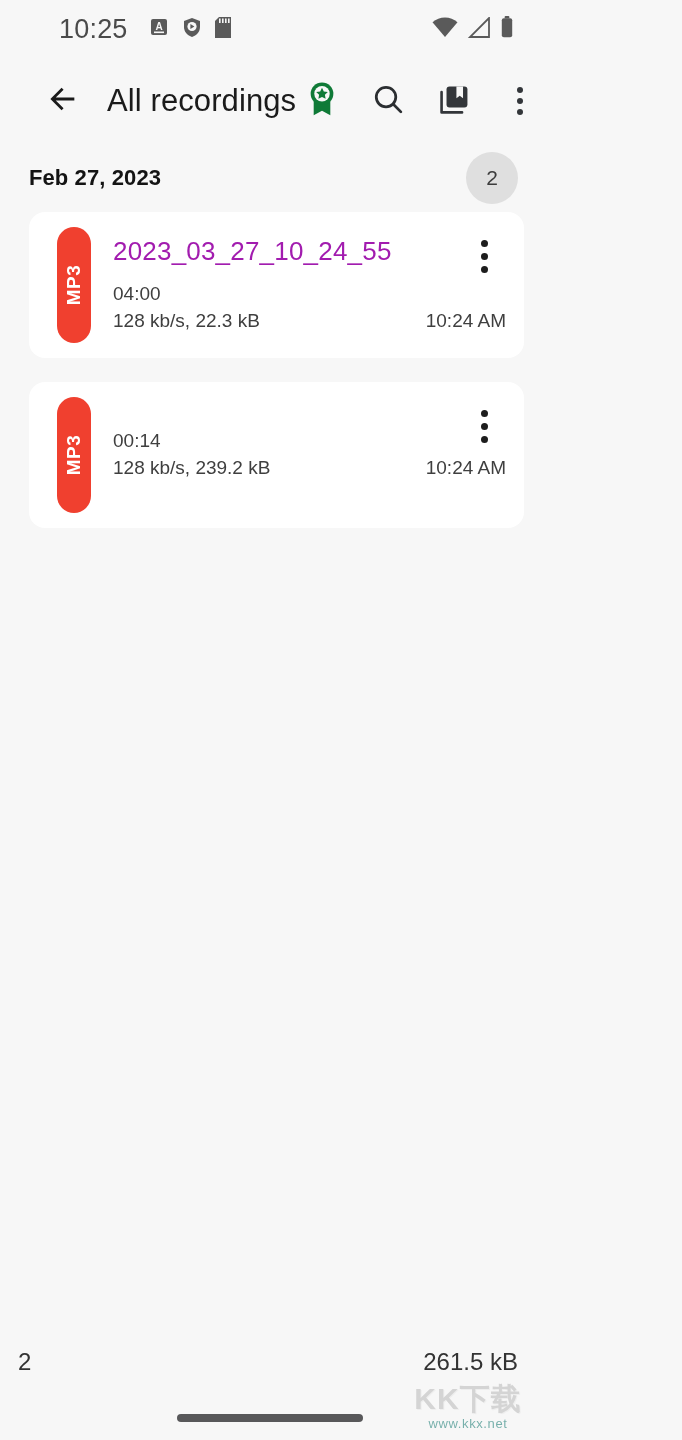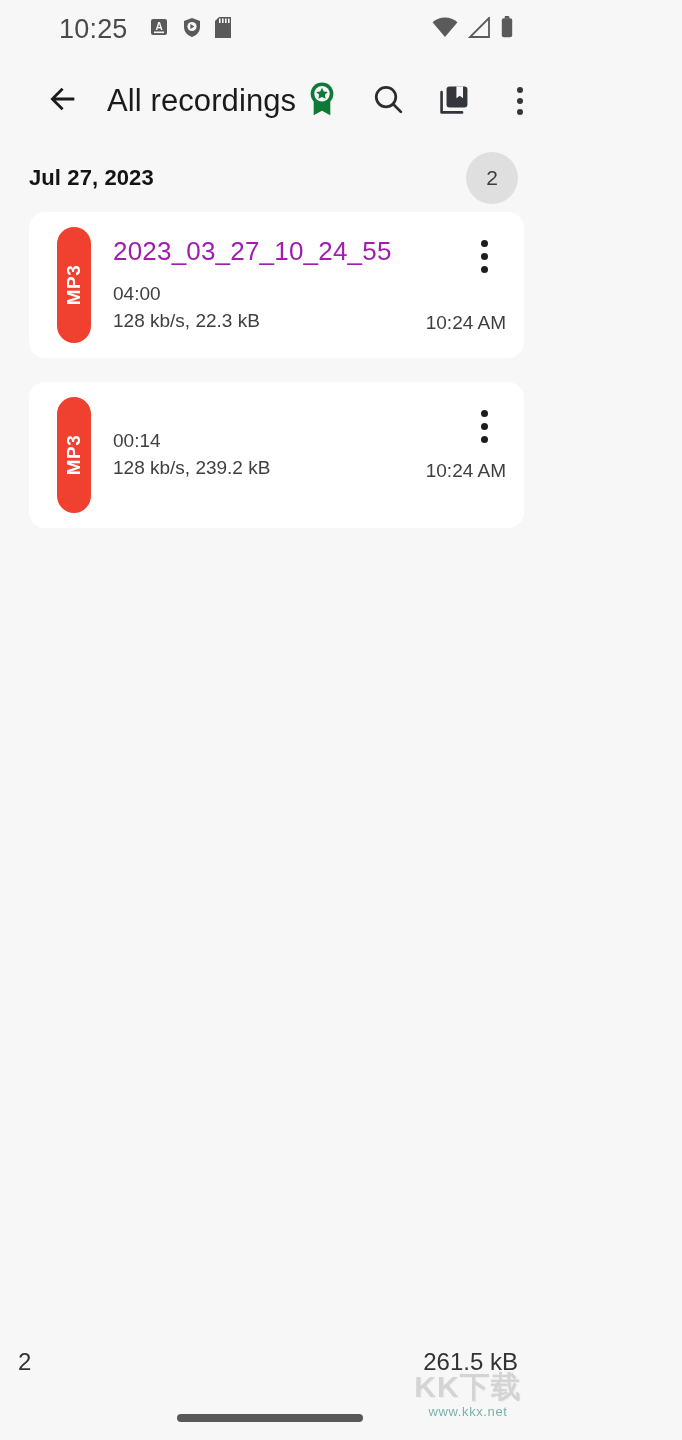--- a/index.html
+++ b/index.html
@@ -96,40 +96,40 @@
     padding-left:22px;
     height:116px;
     display:flex; flex-direction:column; justify-content:center;
   }
   .card-title {
     font-size:26px; color:#a21caf; font-weight:400;
     letter-spacing:.2px; white-space:nowrap; overflow:hidden;
     margin-bottom:14px;
   }
   .card-duration { font-size:19px; color:#3f3f3f; line-height:1.42; }
-  .card-metaline { display:flex; align-items:flex-end; }
+  .card-metaline { display:flex; align-items:center; }
   .card-meta { font-size:19px; color:#3f3f3f; line-height:1.42; }
   .card-time { margin-left:auto; font-size:19px; color:#3f3f3f; }
   .card-menu {
     position:absolute; top:26px; right:22px;
     width:36px; height:36px;
     display:flex; align-items:center; justify-content:center;
   }
   .card-menu i { width:7px; height:7px; border-radius:50%; background:#1d1d1d; display:block; }
   .card-menu-inner { display:flex; flex-direction:column; gap:6px; align-items:center; }
   .bottom-summary {
     position:absolute; left:0; right:0; bottom:64px;
     display:flex; align-items:center;
     padding:0 22px 0 18px;
   }
   .summary-count { font-size:24px; color:#333333; }
   .summary-size { margin-left:auto; font-size:24px; color:#333333; }
 
   .watermark {
-    position:absolute; right:8px; bottom:21px;
+    position:absolute; right:8px; bottom:9px;
     width:128px; text-align:center;
     opacity:.55;
     pointer-events:none;
   }
   .wm-logo {
     font-size:30px; font-weight:700; color:#b9b9b9;
     letter-spacing:1px; line-height:1.05;
     text-shadow:1px 1px 0 #e8e8e8;
   }
   .wm-url { font-size:13px; color:#0f766e; letter-spacing:.6px; margin-top:2px; }
@@ -244,21 +244,21 @@
           <i></i>
             <i></i>
             <i></i>
         </span>
       </div>
 
     </div>
   </div>
 
   <div class="date-row">
-    <div class="date-label">Jul 27, 2023</div>
+    <div class="date-label">Feb 27, 2023</div>
     <div class="date-count">2</div>
   </div>
 
   <div class="list">
 
     <div class="card">
       <div class="fmt-badge">
         <span>MP3</span>
       </div>
       <div class="card-body">

